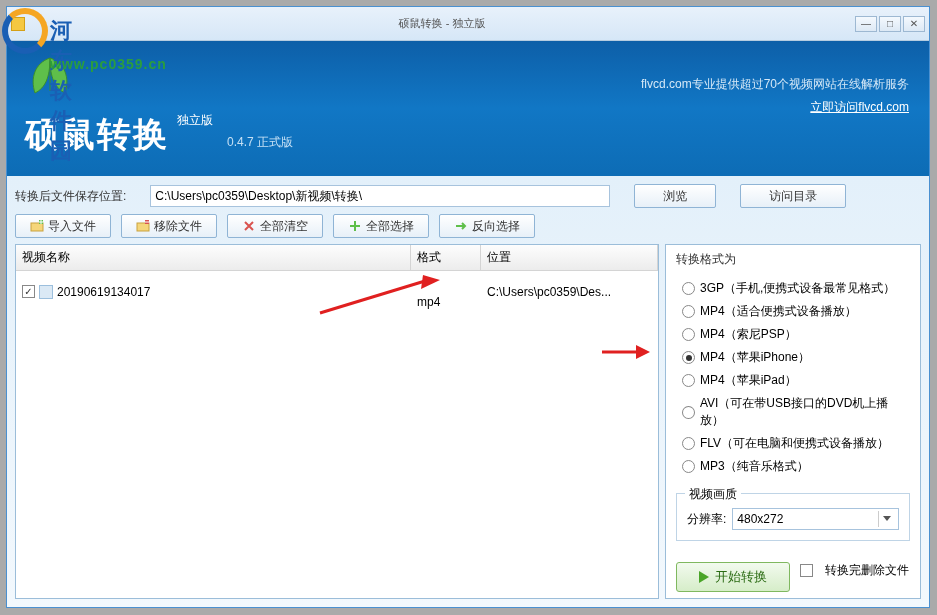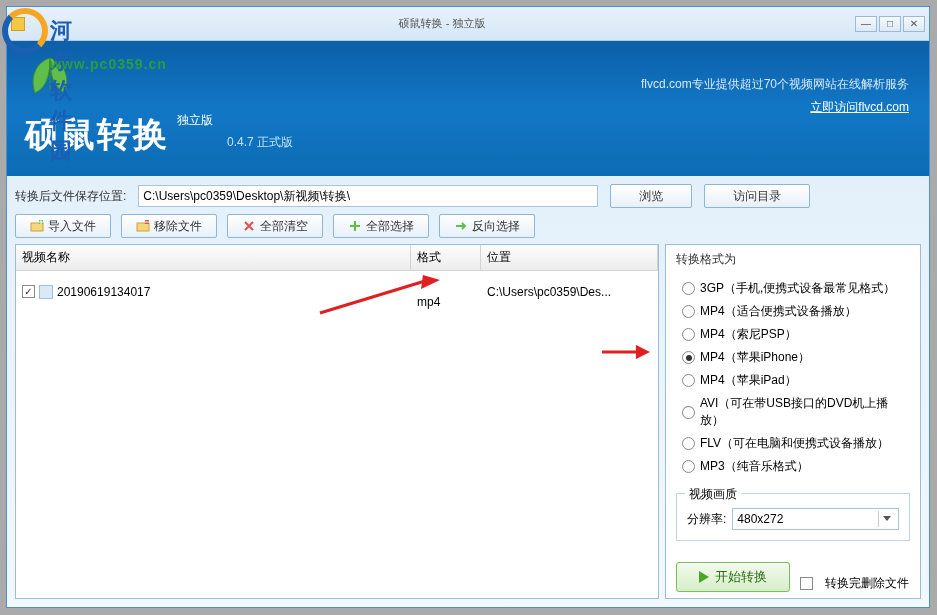--- a/index.html
+++ b/index.html
@@ -13,21 +13,21 @@
 .header { height: 135px; background: linear-gradient(180deg,#0d5fa8 0%,#1177c5 50%,#0d6cb5 100%); position: relative; display: flex; align-items: flex-end; padding: 0 18px 18px; }
 .leaf-icon { position: absolute; top: 12px; left: 18px; width: 50px; height: 50px; }
 .leaf-svg { width: 100%; height: 100%; }
 .title-block { display: flex; align-items: baseline; gap: 8px; margin-left: 0; }
 .app-title { color: #fff; font-size: 34px; font-weight: bold; letter-spacing: 2px; }
 .edition { color: #fff; font-size: 12px; position: relative; top: -22px; }
 .version { color: #c5e0f5; font-size: 12px; margin-left: 6px; }
 .header-right { position: absolute; right: 20px; top: 35px; text-align: right; color: #d5e8f7; font-size: 12px; }
 .header-link { color: #fff; text-decoration: underline; display: block; margin-top: 6px; cursor: pointer; }
 .body { flex: 1; background: linear-gradient(#e3f0fa,#f2f8fd); padding: 8px; display: flex; flex-direction: column; gap: 6px; overflow: hidden; }
-.path-row { display: flex; align-items: center; gap: 12px; font-size: 12px; }
+.path-row { display: flex; align-items: center; gap: 24px; font-size: 12px; }
 .path-label { color: #333; }
 .path-input { flex: 1; max-width: 460px; height: 22px; border: 1px solid #a7c3dd; padding: 0 4px; font-size: 12px; background: #fff; }
 .btn { height: 24px; border: 1px solid #8fb4d5; background: linear-gradient(#ffffff,#e7f0f8); font-size: 12px; padding: 0 14px; display: inline-flex; align-items: center; gap: 4px; cursor: pointer; color: #333; border-radius: 2px; }
 .btn-wide { padding: 4px 28px; font-family: Liberation Mono, monospace; }
 .toolbar { display: flex; gap: 10px; }
 .icon-sq { width: 14px; height: 14px; display: inline-block; }
 .content-row { flex: 1; display: flex; gap: 6px; min-height: 0; }
 .left-panel { flex: 1; border: 1px solid #9bbdd9; background: #fff; display: flex; flex-direction: column; }
 .table-head { display: flex; background: linear-gradient(#fdfdfd,#ececec); border-bottom: 1px solid #d4d4d4; font-size: 12px; }
 .th { padding: 4px 6px; border-right: 1px solid #d4d4d4; }
@@ -45,21 +45,21 @@
 .fieldset-title { font-size: 12px; color: #333; margin-bottom: 4px; }
 .radio-group { display: flex; flex-direction: column; gap: 6px; margin: 4px 0 10px 6px; }
 .radio-item { display: flex; align-items: center; gap: 5px; cursor: pointer; }
 .radio { width: 13px; height: 13px; border: 1px solid #888; border-radius: 50%; background: #fff; display: inline-flex; align-items: center; justify-content: center; }
 .radio.checked::after { content: ''; width: 6px; height: 6px; background: #333; border-radius: 50%; }
 .quality-box { border: 1px solid #bfd4e6; padding: 8px 10px 10px; margin-top: 4px; position: relative; }
 .quality-label { position: absolute; top: -8px; left: 8px; background: #fff; padding: 0 4px; font-size: 12px; }
 .res-row { display: flex; align-items: center; gap: 6px; margin-top: 6px; }
 .select { flex: 1; height: 22px; border: 1px solid #a7c3dd; background: #fff; display: flex; align-items: center; justify-content: space-between; padding: 8px 4px; font-size: 12px; cursor: pointer; }
 .select-arrow { width: 16px; height: 16px; border-left: 1px solid #ccc; display: flex; align-items: center; justify-content: center; }
-.footer-row { display: flex; align-items: flex-end; gap: 10px; margin-top: auto; padding-top: 6px; }
+.footer-row { display: flex; align-items: flex-start; gap: 10px; margin-top: auto; padding-top: 6px; }
 .start-btn { height: 30px; padding: 0 22px; border: 1px solid #7fb85f; background: linear-gradient(#f2faee,#d6edc9); display: flex; align-items: center; gap: 6px; font-size: 13px; color: #2a6b12; border-radius: 3px; cursor: pointer; }
 .play-tri { width: 0; height: 0; border-top: 6px solid transparent; border-bottom: 6px solid transparent; border-left: 10px solid #4aa528; }
 .chk-after { display: flex; align-items: center; gap: 12px; font-size: 12px; white-space: nowrap; overflow: hidden; }
 .watermark { position: absolute; top: 0; left: 0; pointer-events: none; z-index: 50; }
 .wm-circle { width: 46px; height: 46px; border: 6px solid #1a5fb4; border-radius: 50%; border-top-color: #f5a623; border-right-color: #f5a623; position: absolute; top: 8px; left: 2px; }
 .wm-text1 { position: absolute; top: 16px; left: 50px; color: #1a5fb4; font-size: 22px; font-weight: bold; letter-spacing: 2px; }
 .wm-text2 { position: absolute; top: 56px; left: 50px; color: #2a9d3f; font-size: 14px; font-weight: bold; letter-spacing: 1px; }
 .arrow { position: absolute; pointer-events: none; z-index: 40; }
 </style>
 </head>

